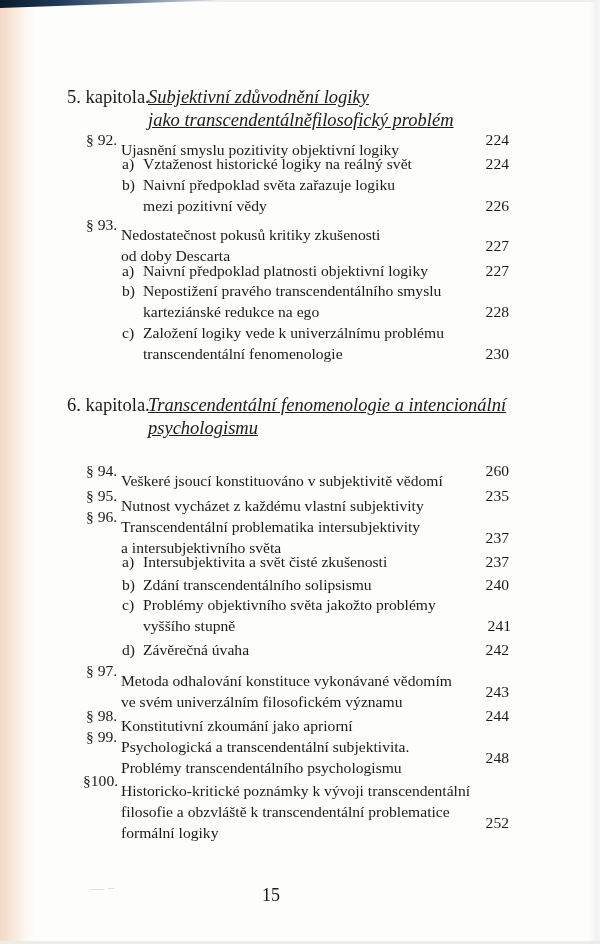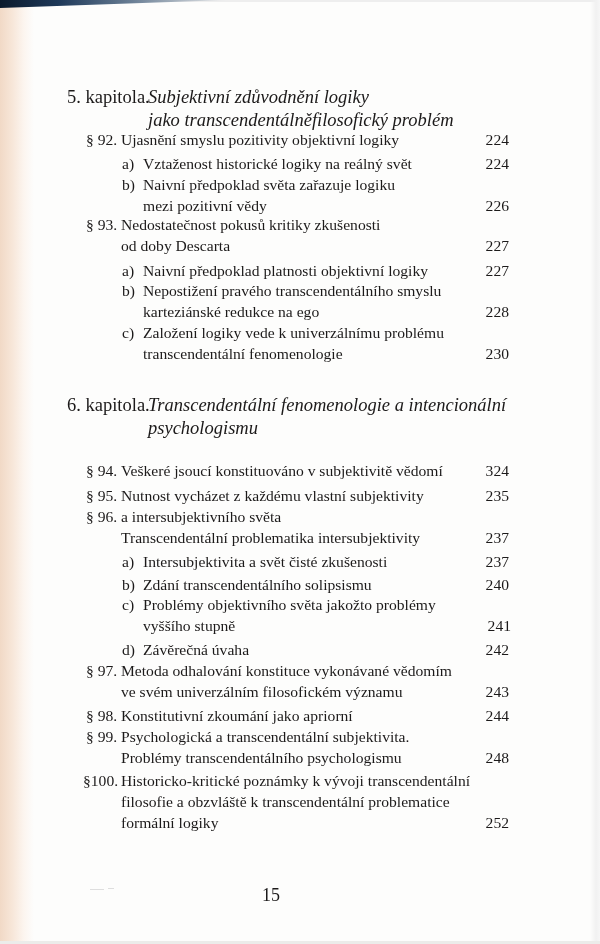--- a/index.html
+++ b/index.html
@@ -61,20 +61,21 @@
   }
   .chapter .title {
     position: absolute;
     left: 81px;
     top: 0;
     font-style: italic;
     white-space: nowrap;
   }
   .chapter .title .tline {
     display: block;
+    text-decoration: underline;
   }
 
   .entry {
     position: absolute;
     left: 0;
     width: 600px;
     font-size: 15.6px;
     line-height: 21px;
   }
   .entry .label {
@@ -91,21 +92,21 @@
     display: block;
   }
   .entry .page {
     position: absolute;
     right: 91px;
     white-space: nowrap;
     text-align: right;
   }
 
   .entry.sec .label { left: 86px; }
-  .entry.sec .text  { left: 121px; }
+  .entry.sec .text  { left: 121px; margin-top: 10px; }
   .entry.sec.wide .label { left: 83px; }
 
   .entry.sub .label { left: 122px; }
   .entry.sub .text  { left: 143px; }
 
   .folio {
     position: absolute;
     left: 262px;
     top: 886px;
     font-size: 18px;
@@ -201,36 +202,36 @@
     <span class="tline">Transcendentální fenomenologie a intencionální</span>
     <span class="tline">psychologismu</span>
   </span>
 </div>
 
 <div class="entry sec" style="top:460px;">
   <span class="label">§ 94.</span>
   <span class="text">
     <span class="tline">Veškeré jsoucí konstituováno v subjektivitě vědomí</span>
   </span>
-  <span class="page" style="top:0px;">324</span>
+  <span class="page" style="top:0px;">260</span>
 </div>
 
 <div class="entry sec" style="top:485px;">
   <span class="label">§ 95.</span>
   <span class="text">
     <span class="tline">Nutnost vycházet z každému vlastní subjektivity</span>
   </span>
   <span class="page" style="top:0px;margin-left:37px;">235</span>
 </div>
 
 <div class="entry sec" style="top:506px;">
   <span class="label">§ 96.</span>
   <span class="text">
+    <span class="tline">Transcendentální problematika intersubjektivity</span>
     <span class="tline">a intersubjektivního světa</span>
-    <span class="tline">Transcendentální problematika intersubjektivity</span>
   </span>
   <span class="page" style="top:21px;">237</span>
 </div>
 
 <div class="entry sub" style="top:551px;">
   <span class="label">a)</span>
   <span class="text">
     <span class="tline">Intersubjektivita a svět čisté zkušenosti</span>
   </span>
   <span class="page" style="top:0px;">237</span>

